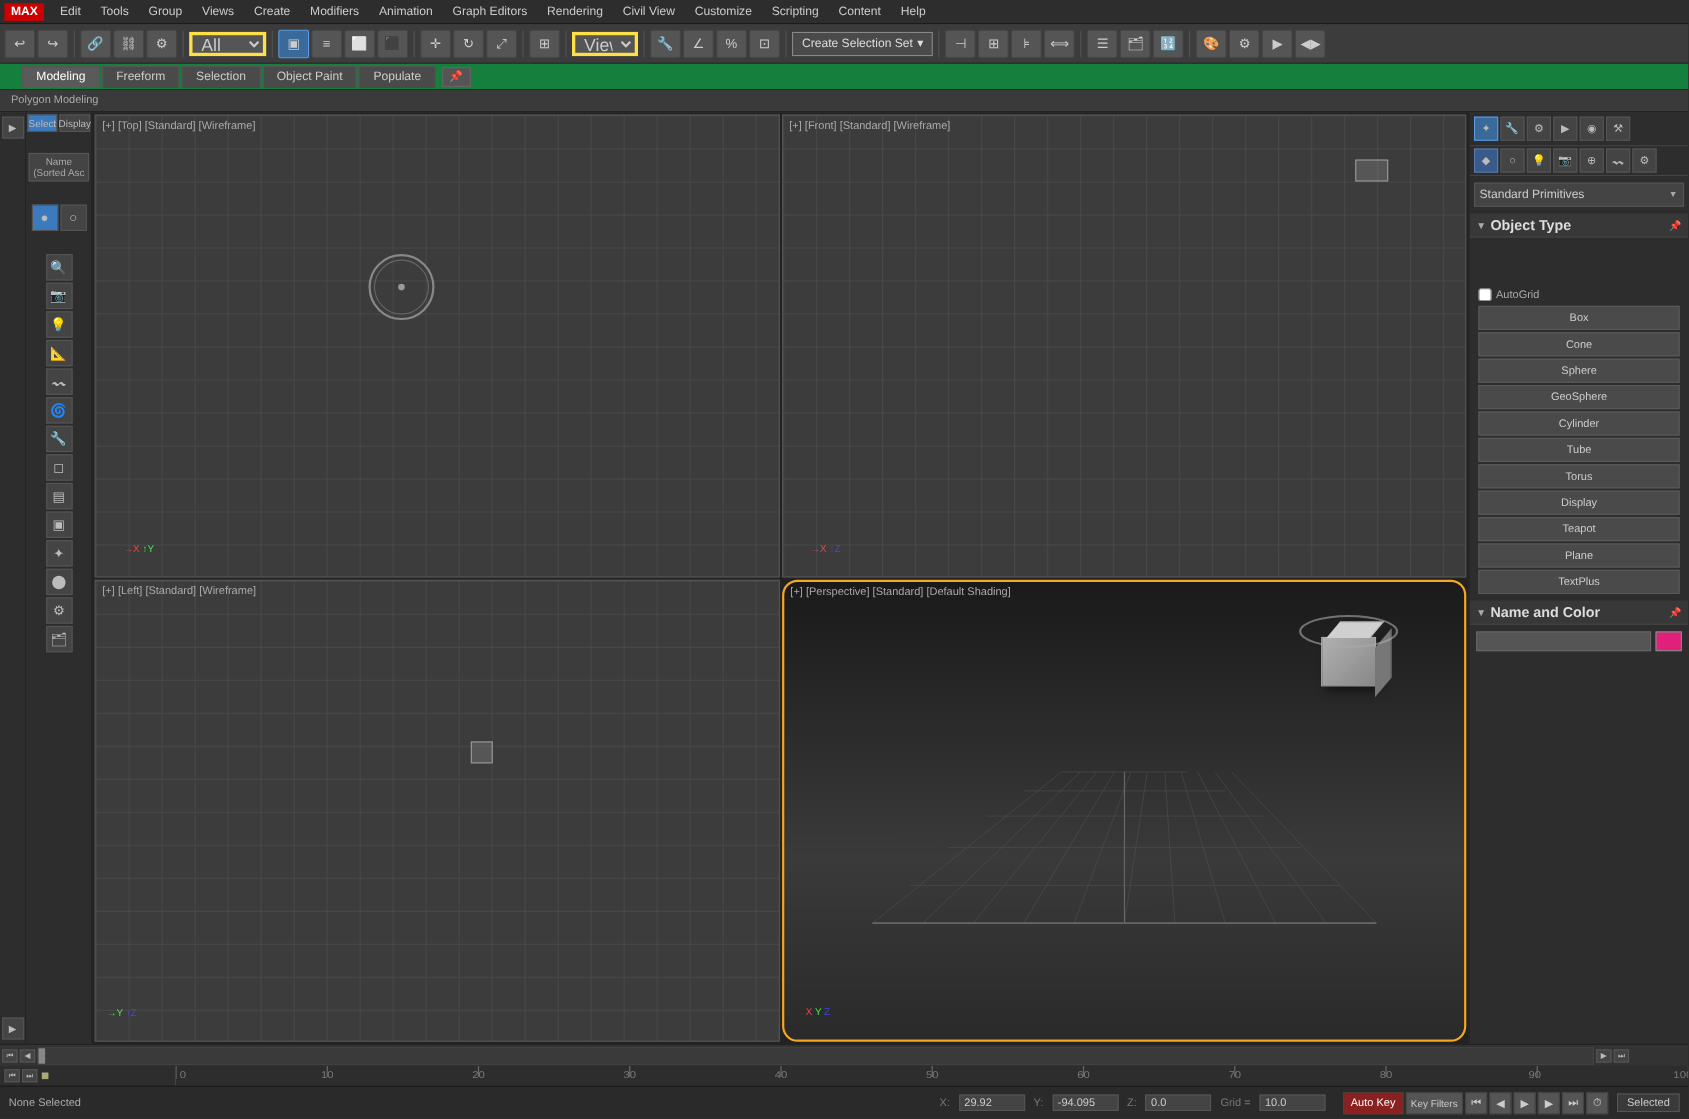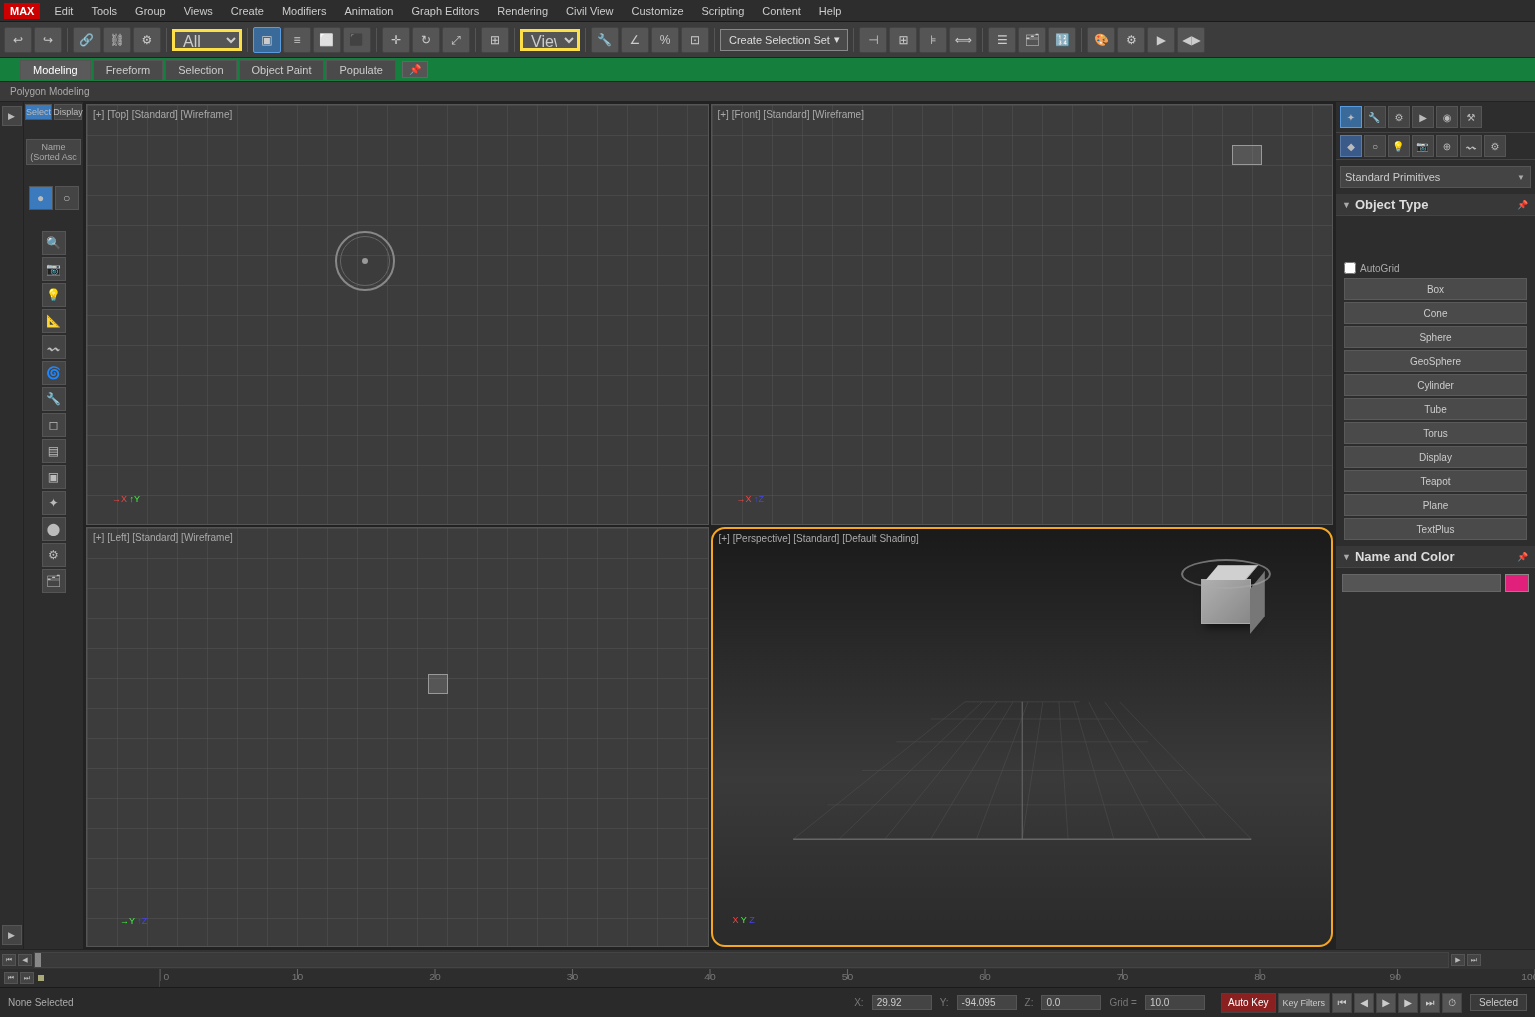--- a/index.html
+++ b/index.html
@@ -686,21 +686,21 @@
         <span class="axis-x">→X</span> <span class="axis-z">↑Z</span>
       </div>
     </div>
 
     <div class="viewport">
       <div class="viewport-grid"></div>
       <div class="viewport-label">[+] [Left] [Standard] [Wireframe]</div>
 
       <div style="position:absolute;top:35%;left:55%;width:20px;height:20px;background:rgba(150,150,150,0.3);border:1px solid #999;"></div>
 
-      <div style="position:absolute;bottom:20px;left:33px;font-size:9px;">
+      <div style="position:absolute;bottom:20px;left:10px;font-size:9px;">
         <span class="axis-y">→Y</span> <span class="axis-z">↑Z</span>
       </div>
     </div>
 
     <div class="viewport active-viewport viewport-perspective">
       <div class="viewport-label">[+] [Perspective] [Standard] [Default Shading]</div>
 
       <div style="position:absolute;top:50px;right:80px;">
         <div style="width:50px;height:45px;background:linear-gradient(135deg,#b0b0b0,#888);border:1px solid #aaa;box-shadow:4px 4px 8px rgba(0,0,0,0.5);position:relative;">
 

